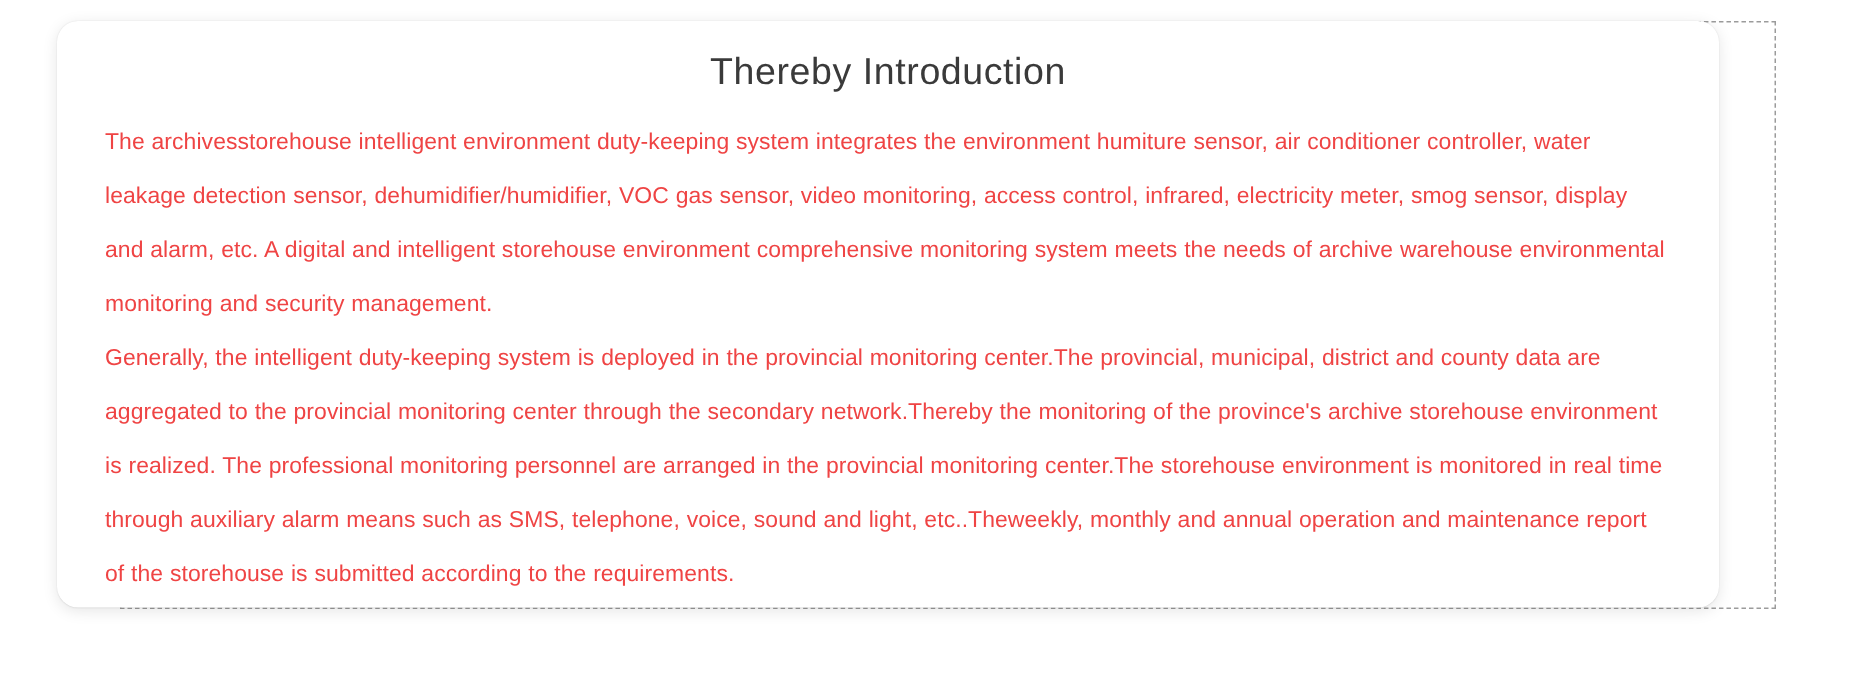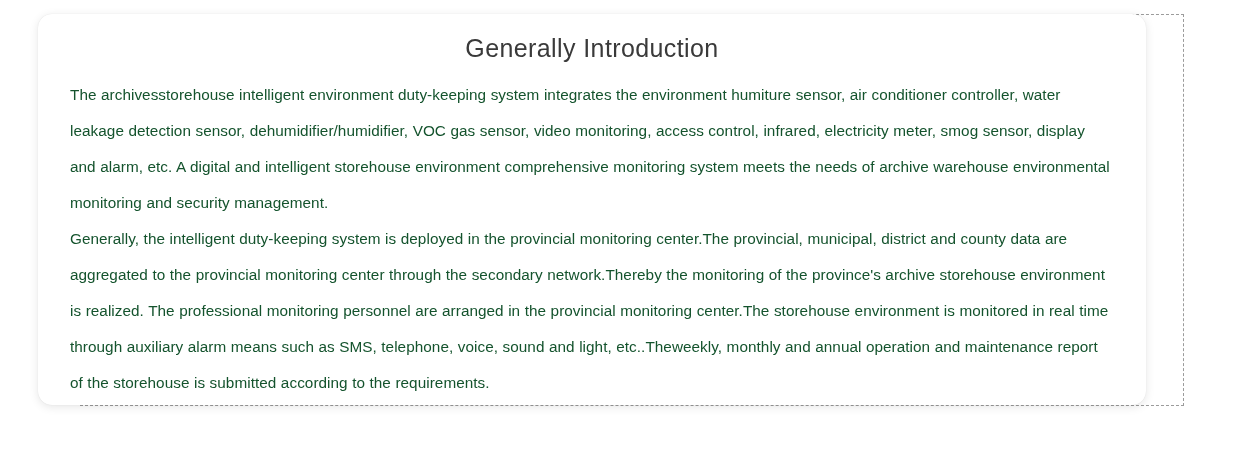--- a/index.html
+++ b/index.html
@@ -57,21 +57,21 @@
     margin: 0;
     padding-top: 17px;
     line-height: 34px;
   }
 
   .body-text {
     margin: 0;
     padding: 0 32px 0 32px;
     font-size: 15.3px;
     line-height: 36px;
-    color: #14532d;
+    color: #ef4444;
     text-align: left;
     letter-spacing: 0.05px;
     word-spacing: 0.2px;
   }
 
   .paragraph-1 {
     margin-top: 12px;
   }
 
   .paragraph-2 {
@@ -80,21 +80,21 @@
 </style>
 </head>
 <body>
 
 <div id="stage">
 
   <div class="dashed-frame"></div>
 
   <div class="content-card">
 
-    <h1 class="section-title">Generally Introduction</h1>
+    <h1 class="section-title">Thereby Introduction</h1>
 
     <p class="body-text paragraph-1">The archivesstorehouse intelligent environment duty-keeping system integrates the environment humiture sensor, air conditioner controller, water leakage detection sensor, dehumidifier/humidifier, VOC gas sensor, video monitoring, access control, infrared, electricity meter, smog sensor, display and alarm, etc. A digital and intelligent storehouse environment comprehensive monitoring system meets the needs of archive warehouse environmental monitoring and security management.</p>
 
     <p class="body-text paragraph-2">Generally, the intelligent duty-keeping system is deployed in the provincial monitoring center.The provincial, municipal, district and county data are aggregated to the provincial monitoring center through the secondary network.Thereby the monitoring of the province's archive storehouse environment is realized. The professional monitoring personnel are arranged in the provincial monitoring center.The storehouse environment is monitored in real time through auxiliary alarm means such as SMS, telephone, voice, sound and light, etc..Theweekly, monthly and annual operation and maintenance report of the storehouse is submitted according to the requirements.</p>
 
   </div>
 
 </div>
 
 </body></html>

